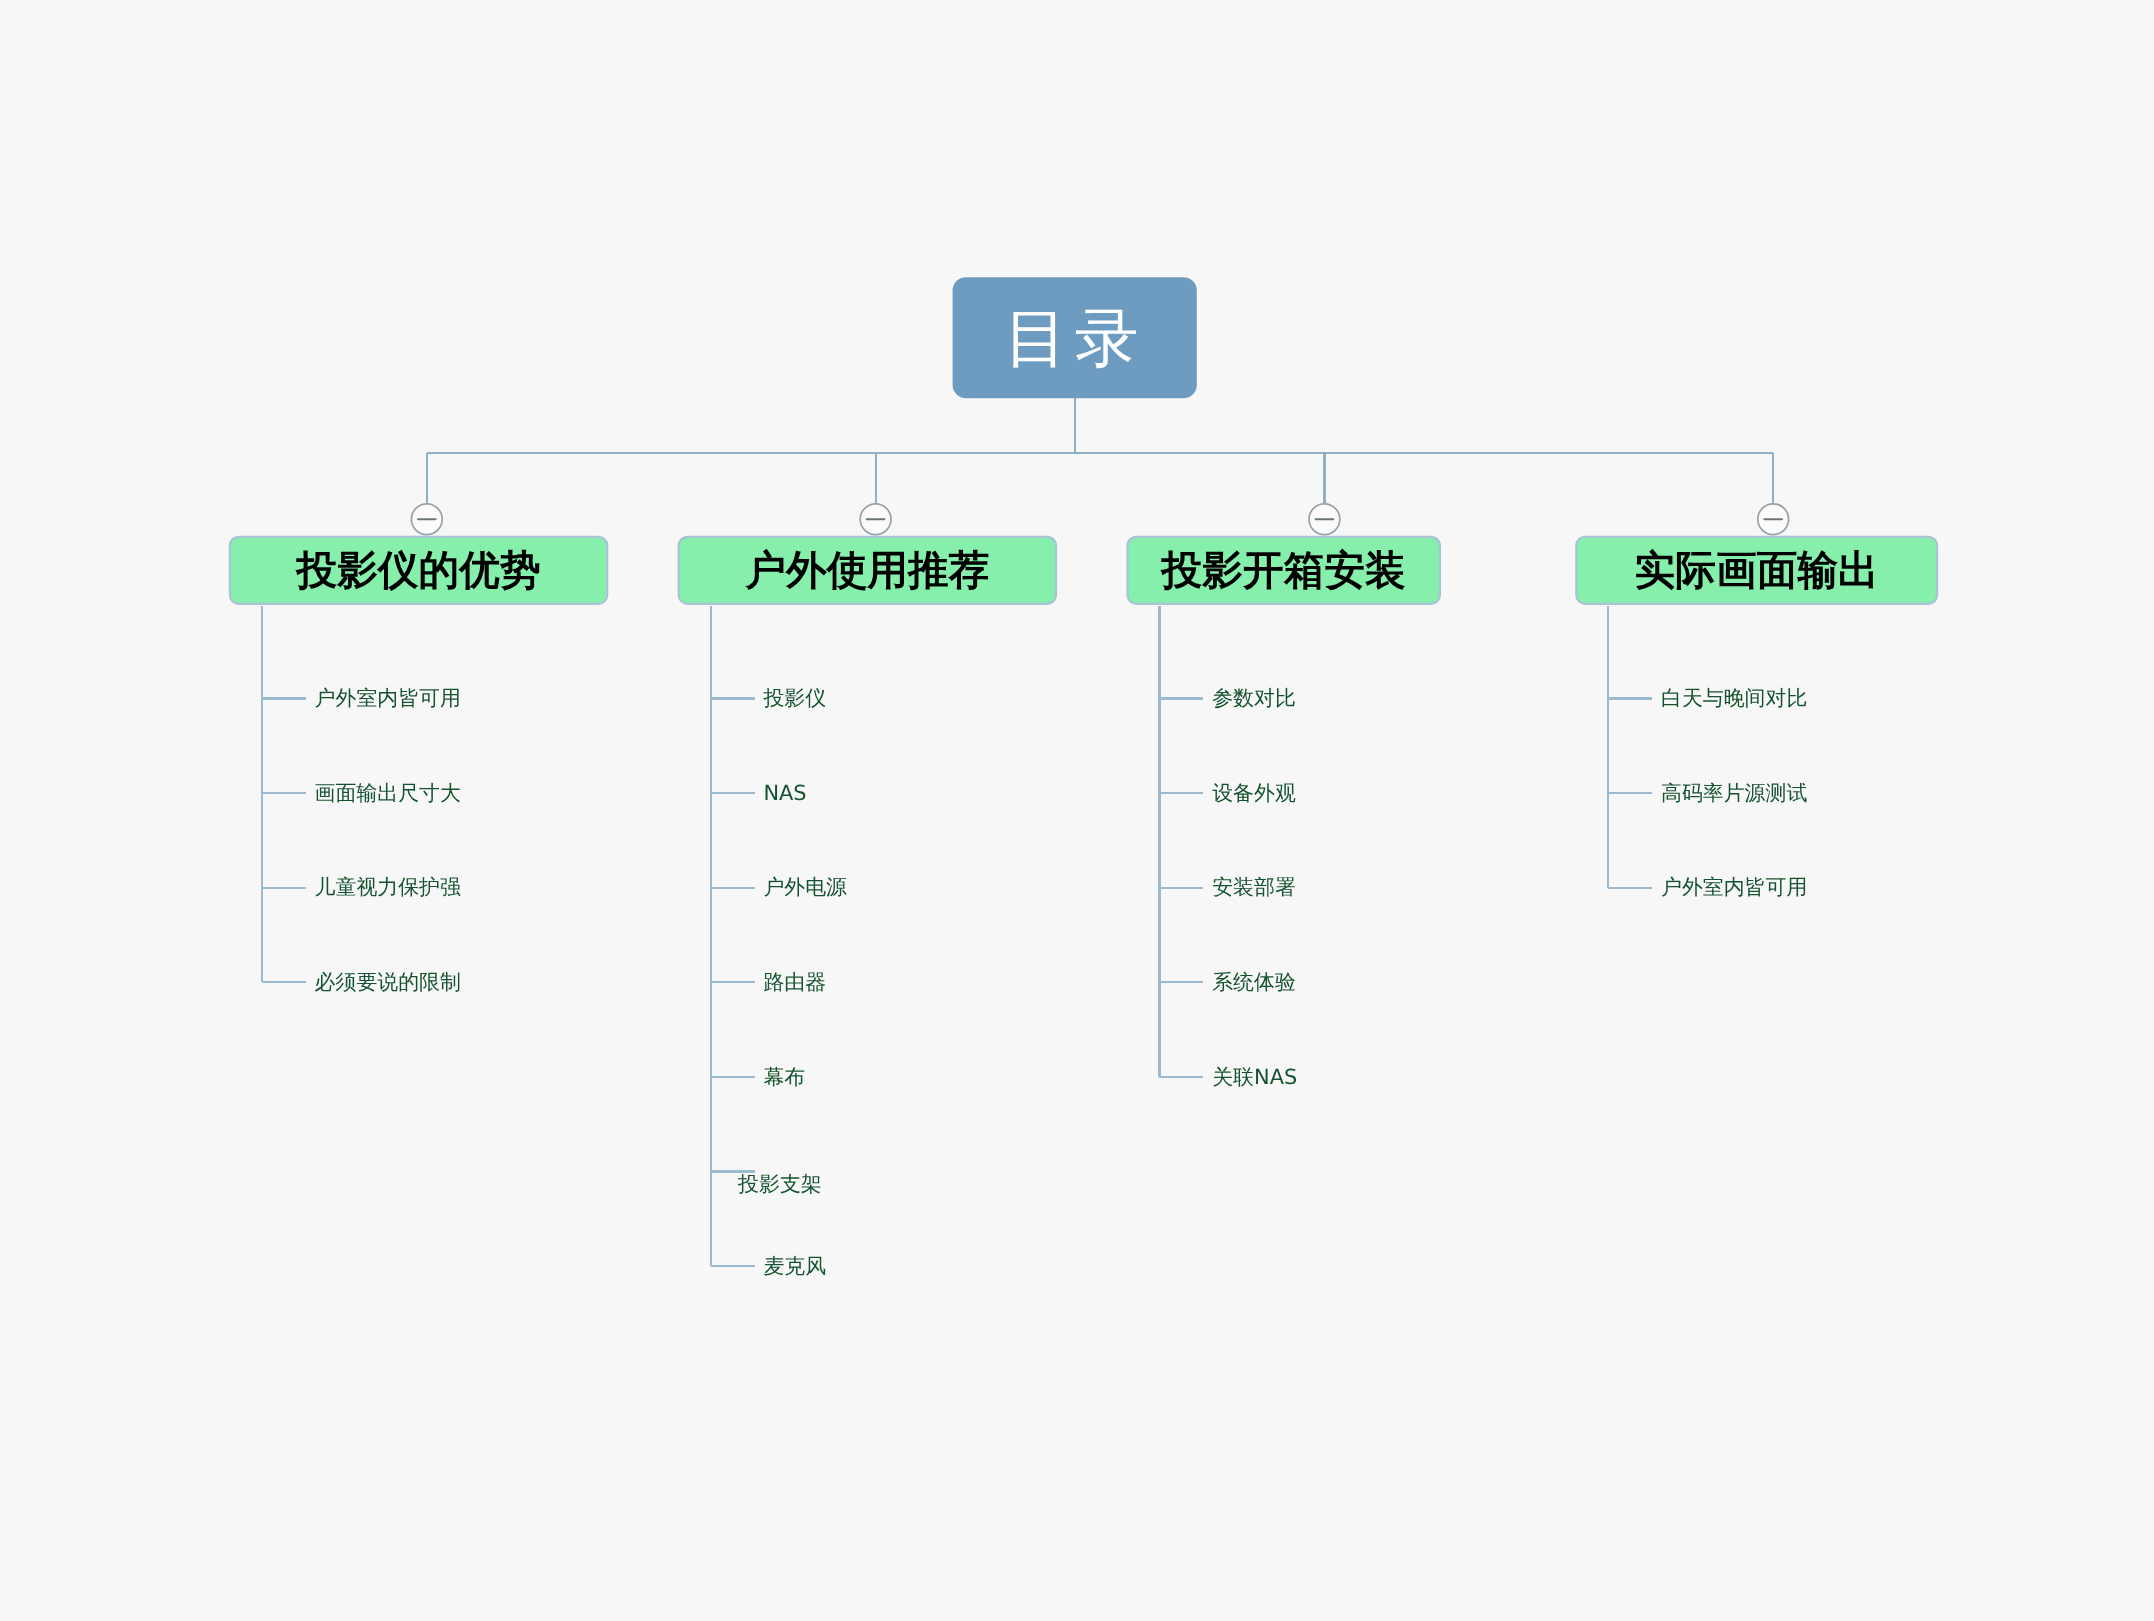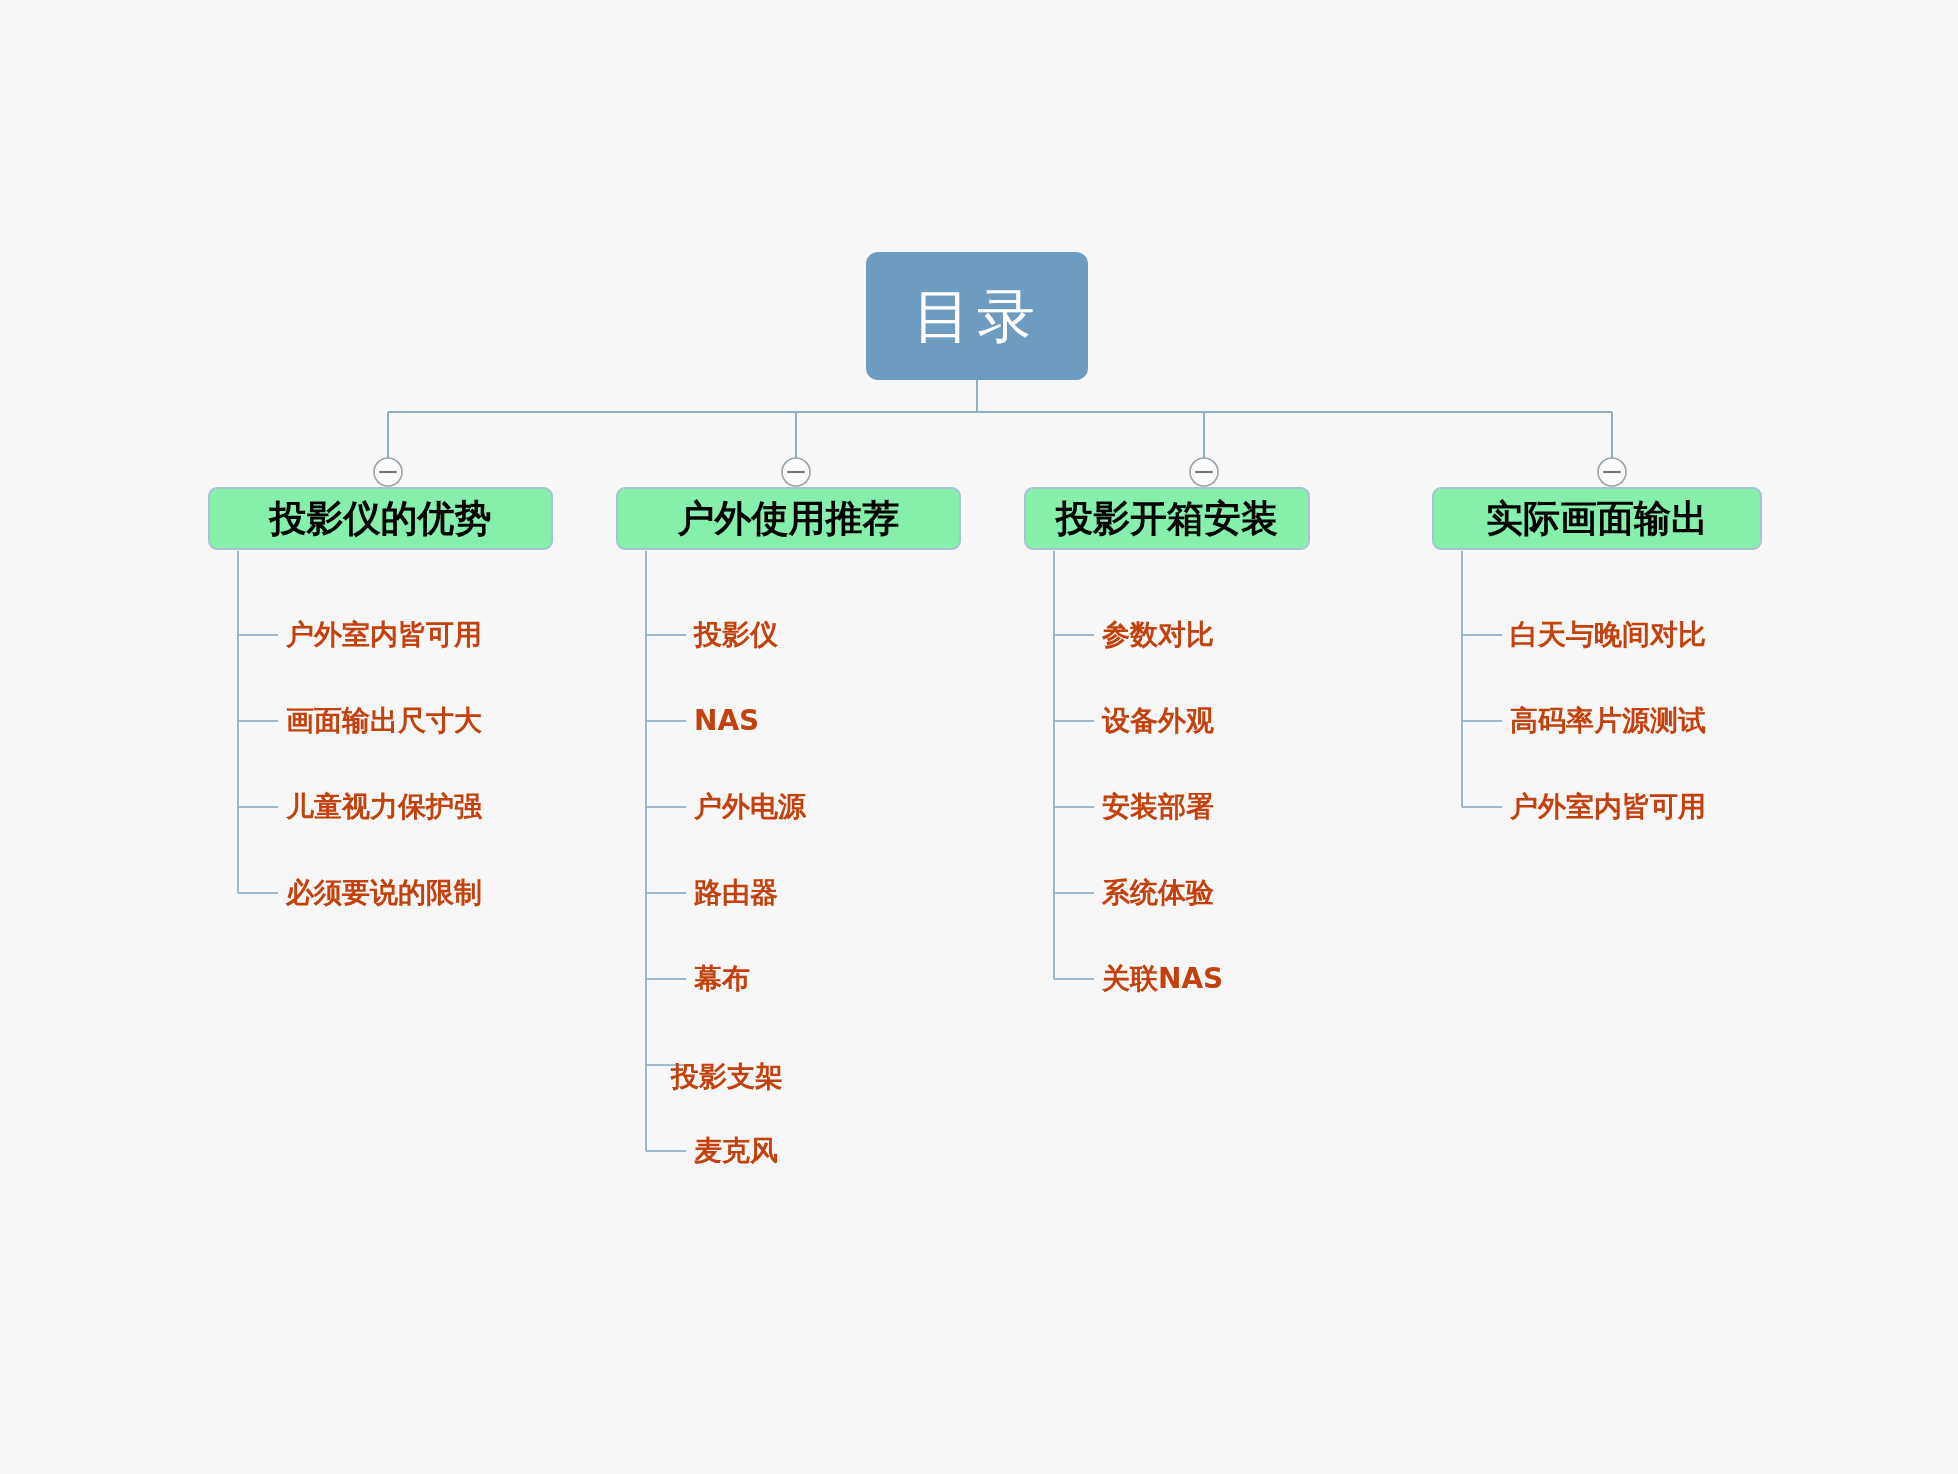--- a/index.html
+++ b/index.html
@@ -52,21 +52,21 @@
     stroke-width: 1.8;
     stroke-linecap: round;
   }
 
   
   #root-node {
     position: absolute;
     left: 866px;
     top: 252px;
     width: 222px;
-    height: 128px;
+    height: 110px;
     background: #6e9bc0;
     border-radius: 12px;
     display: flex;
     align-items: center;
     justify-content: center;
     box-sizing: border-box;
     text-align: center;
   }
   #root-node .root-label {
     color: #ffffff;
@@ -101,24 +101,24 @@
 
   
   .leaf-item {
     position: absolute;
     height: 34px;
     display: flex;
     align-items: center;
     white-space: nowrap;
   }
   .leaf-label {
-    font-size: 28px;
-    color: #c2410c;
+    font-size: 19px;
+    color: #14532d;
     line-height: 1;
-    font-weight: 700;
+    font-weight: 400;
   }
 </style>
 </head>
 <body>
 
 <div id="canvas">
 
   <svg id="wires" viewBox="0 0 1958 1474" width="1958" height="1474">
 
     <path class="wire" d="M 977 362 L 977 412"></path>

